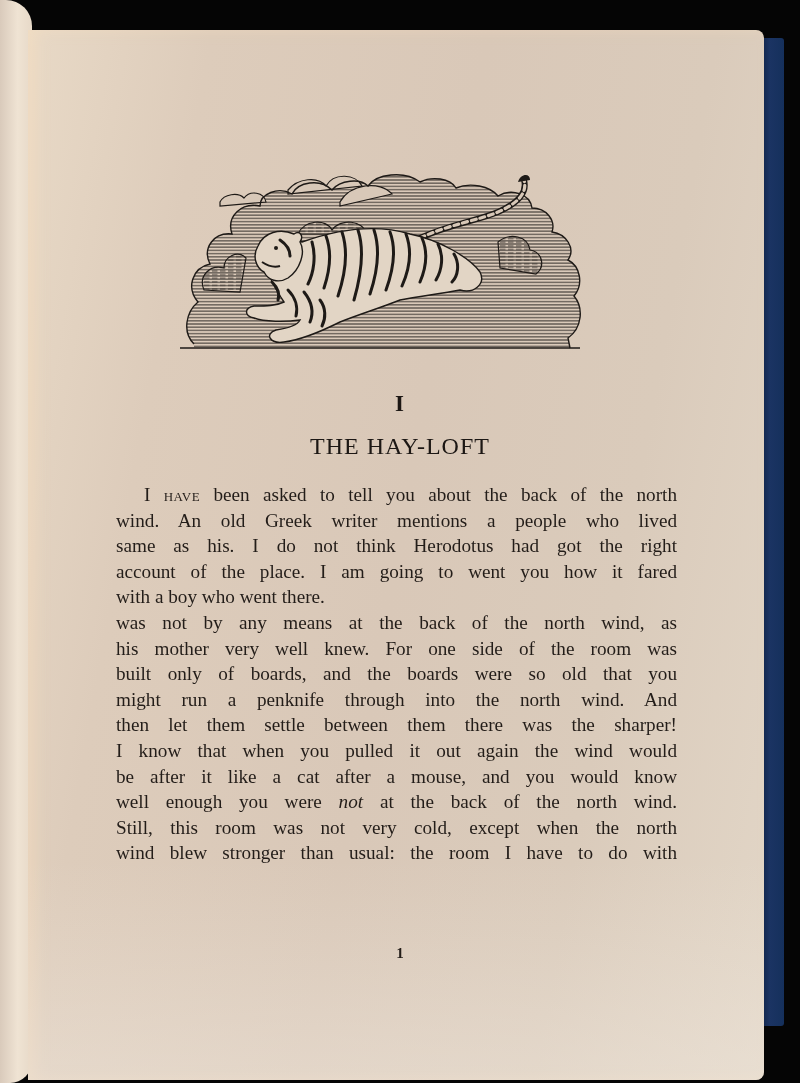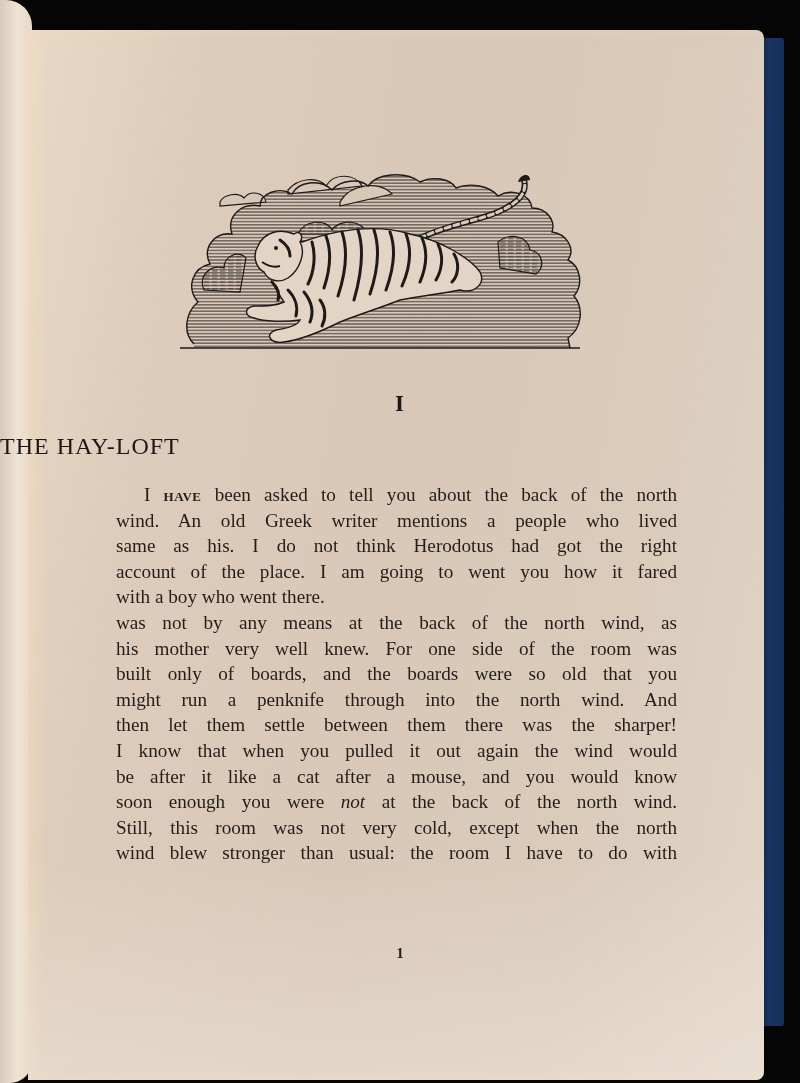--- a/index.html
+++ b/index.html
@@ -40,35 +40,35 @@
   .illustration {
     position:absolute; left:180px; top:172px; width:424px; height:178px;
   }
   .chapter-num {
     position:absolute; left:0; width:800px; top:391px;
     text-align:center; font-size:23px; font-weight:bold; color:#1c1714;
     letter-spacing:1px;
   }
   .chapter-title {
     position:absolute; left:0; width:800px; top:433px;
-    text-align:left; font-size:24px; color:#1c1714; letter-spacing:1px;
+    text-align:center; font-size:24px; color:#1c1714; letter-spacing:1px;
   }
   .body-text {
     position:absolute; left:116px; top:482px; width:561px;
     font-size:19.2px; line-height:25.6px; color:#231d19;
     text-align:justify;
   }
   .body-text p { margin:0; }
   .body-text .line {
     display:block; text-align:justify; text-align-last:justify;
     white-space:nowrap; overflow:visible;
   }
   .body-text .line.last { text-align-last:left; }
   .indent { padding-left:28px; }
-  .smallcaps { font-variant:small-caps; font-weight:bold; letter-spacing:0.5px; }
+  .smallcaps { font-variant:small-caps; font-weight:normal; letter-spacing:0.5px; }
   .page-number {
     position:absolute; left:0; width:800px; top:945px;
     text-align:center; font-size:15px; font-weight:bold; color:#231d19;
   }
 </style>
 </head>
 <body>
 
 <div class="left-page"></div>
 <div class="cover"></div>
@@ -147,19 +147,19 @@
     <span class="line last">with a boy who went there.</span>
   </p>
   <p>
     <span class="line">was not by any means at the back of the north wind, as</span>
     <span class="line">his mother very well knew.  For one side of the room was</span>
     <span class="line">built only of boards, and the boards were so old that you</span>
     <span class="line">might run a penknife through into the north wind.  And</span>
     <span class="line">then let them settle between them there was the sharper!</span>
     <span class="line">I know that when you pulled it out again the wind would</span>
     <span class="line">be after it like a cat after a mouse, and you would know</span>
-    <span class="line"><span>soon enough you were </span><em>not</em><span> at the back of the north wind.</span></span>
+    <span class="line"><span>well enough you were </span><em>not</em><span> at the back of the north wind.</span></span>
     <span class="line">Still, this room was not very cold, except when the north</span>
     <span class="line">wind blew stronger than usual: the room I have to do with</span>
   </p>
 </div>
 
 <div class="page-number">1</div>
 
 </body></html>

